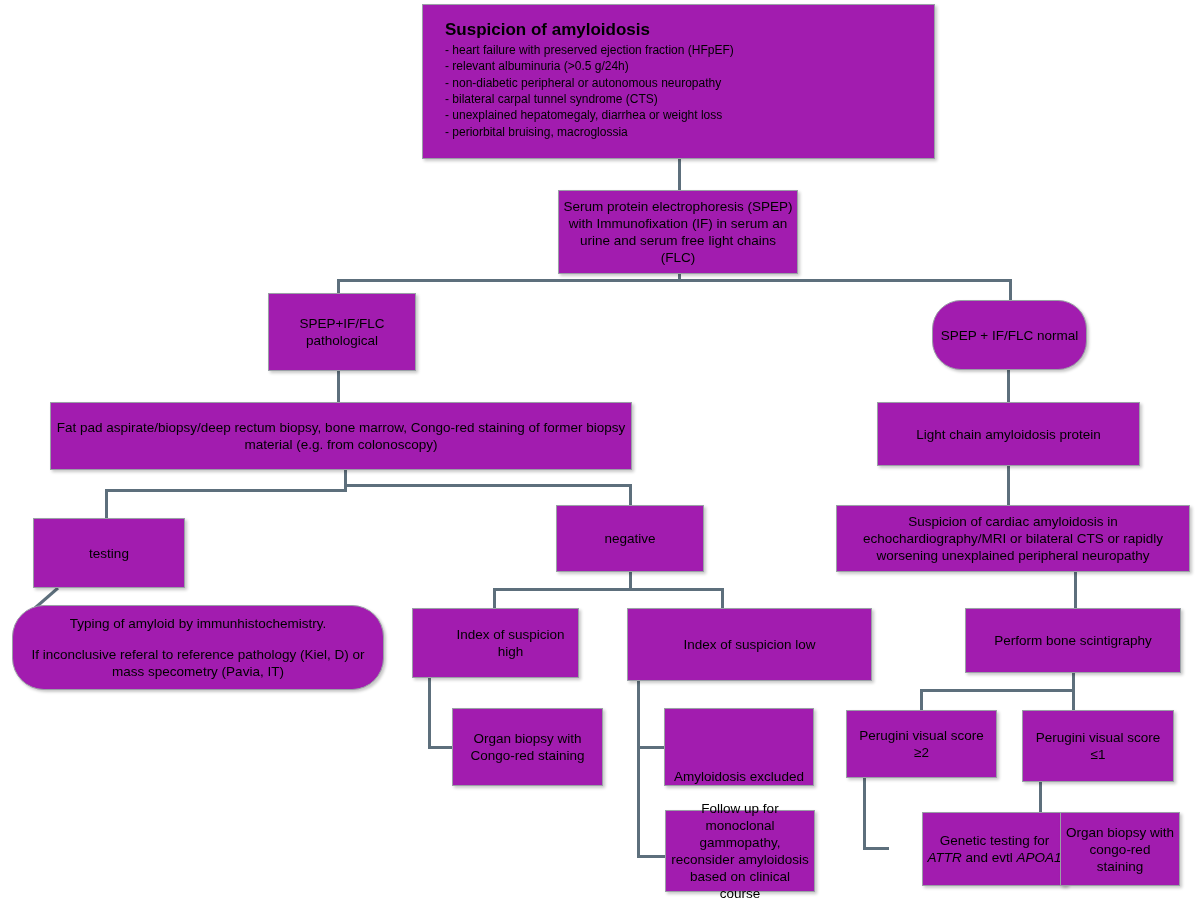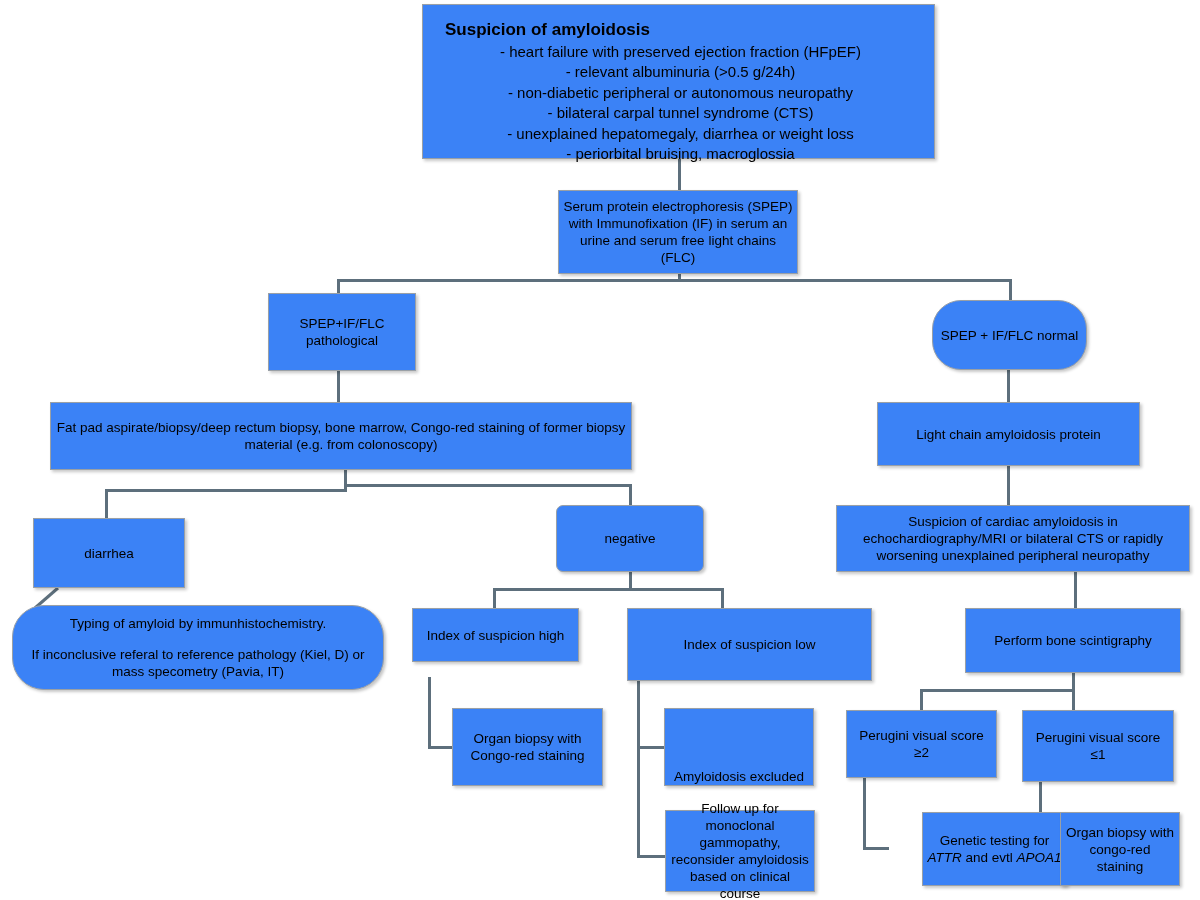--- a/index.html
+++ b/index.html
@@ -12,21 +12,21 @@
     position: relative;
     width: 1200px;
     height: 900px;
     background: #ffffff;
     font-family: "Liberation Sans", sans-serif;
     overflow: hidden;
   }
   .box {
     position: absolute;
     box-sizing: border-box;
-    background: #3b82f6;
+    background: #a21caf;
     border: 1px solid #9aa0a6;
     box-shadow: 2px 2px 3px rgba(0,0,0,0.22);
     display: flex;
     align-items: center;
     justify-content: center;
     text-align: center;
     color: #000000;
     font-size: 13.5px;
     line-height: 1.26;
     z-index: 5;
@@ -42,22 +42,22 @@
     padding: 14px 18px 10px 22px;
   }
   #box-root .title {
     font-weight: bold;
     font-size: 17px;
     line-height: 1.3;
     margin-bottom: 1px;
     text-align: left;
   }
   #box-root .bullets {
-    text-align: center;
-    font-size: 15px;
+    text-align: left;
+    font-size: 12px;
     line-height: 1.36;
   }
   #box-root .bullets div {
     white-space: nowrap;
   }
   .ital { font-style: italic; }
 
   
   .conn {
     position: absolute;
@@ -151,35 +151,35 @@
 
   <div class="box" style="left:932px; top:300px; width:155px; height:70px;border-radius:29px;">
     <div class="inner">SPEP +  IF/FLC normal</div>
   </div>
 
   <div class="box" style="left:50px; top:402px; width:582px; height:68px;">
     <div class="inner">Fat pad aspirate/biopsy/deep rectum biopsy, bone marrow, Congo-red staining of former biopsy material (e.g. from colonoscopy)</div>
   </div>
 
   <div class="box" style="left:33px; top:518px; width:152px; height:70px;">
-    <div class="inner">diarrhea</div>
-  </div>
-
-  <div class="box" style="left:556px; top:505px; width:148px; height:67px;border-radius:7px;">
+    <div class="inner">testing</div>
+  </div>
+
+  <div class="box" style="left:556px; top:505px; width:148px; height:67px;">
     <div class="inner">negative</div>
   </div>
 
   <div class="box" style="left:12px; top:605px; width:372px; height:85px;border-radius:32px;">
     <div class="inner">
       <div>Typing of amyloid by immunhistochemistry.</div>
       <div style="margin-top:14px;">If inconclusive referal to reference pathology (Kiel, D) or mass specometry (Pavia, IT)</div>
     </div>
   </div>
 
-  <div class="box" style="left:412px; top:608px; width:167px; height:54px;">
+  <div class="box" style="left:412px; top:608px; width:167px; height:70px;padding-left:30px;">
     <div class="inner">Index of suspicion high</div>
   </div>
 
   <div class="box" style="left:627px; top:608px; width:245px; height:73px;">
     <div class="inner">Index of suspicion low</div>
   </div>
 
   <div class="box" style="left:452px; top:708px; width:151px; height:78px;">
     <div class="inner">Organ biopsy with Congo-red staining</div>
   </div>

